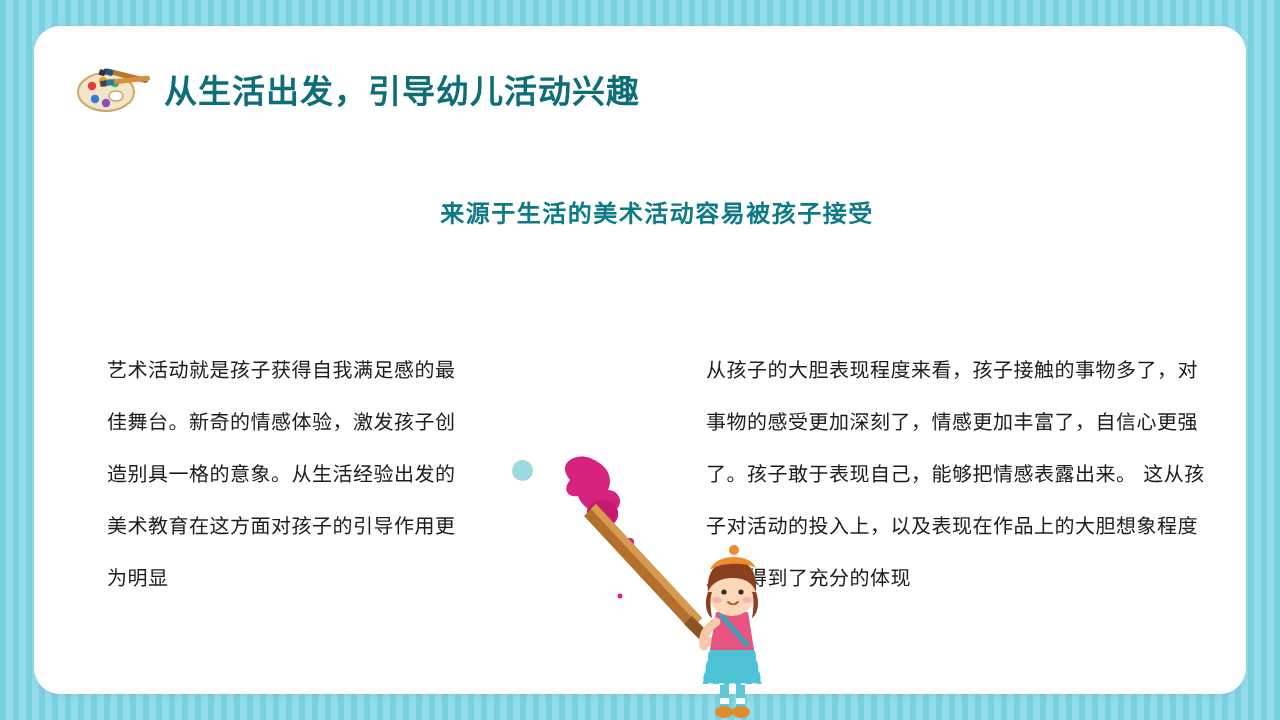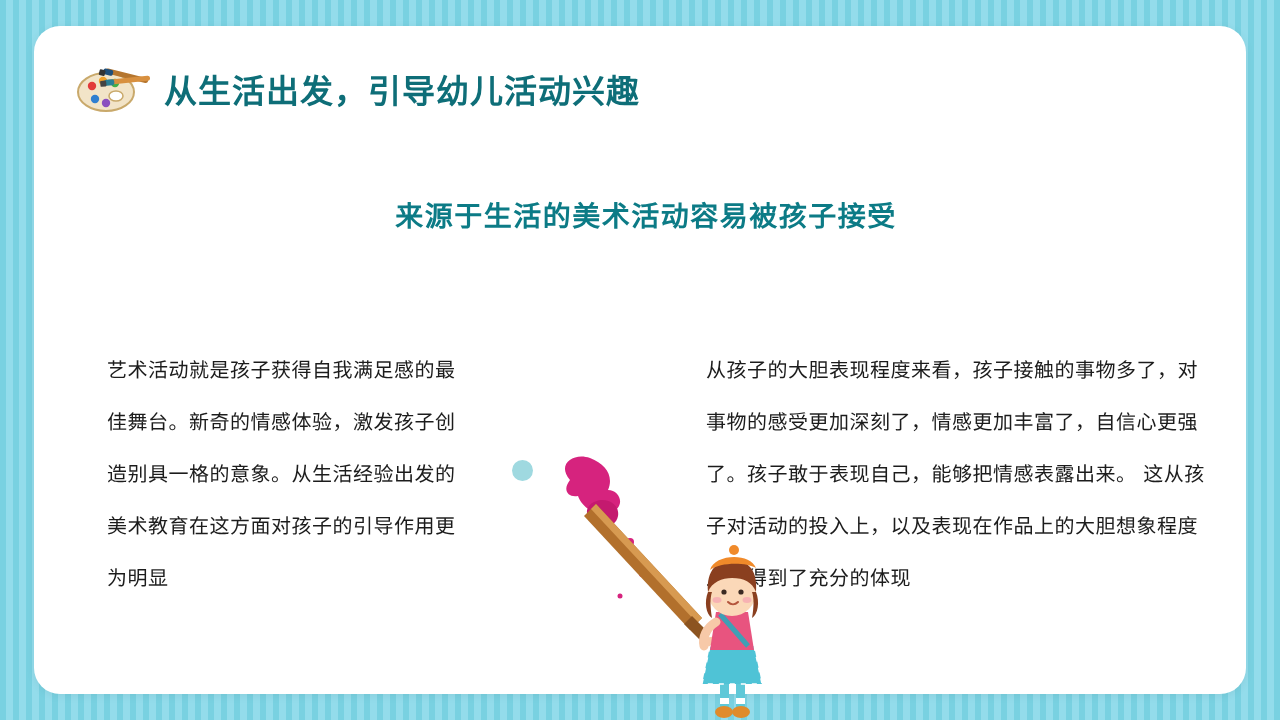--- a/index.html
+++ b/index.html
@@ -63,26 +63,26 @@
     font-size: 33px;
     color: #0e6e78;
     letter-spacing: 1px;
     white-space: nowrap;
   }
 
   
   .section-heading {
     position: absolute;
     top: 168px;
-    left: 6px;
+    left: 17px;
     width: 1212px;
     text-align: center;
     font-family: "DejaVu Sans", "Liberation Sans", sans-serif;
     font-weight: bold;
-    font-size: 28px;
+    font-size: 24px;
     color: #0c7b86;
     letter-spacing: 1.5px;
   }
 
   
   .columns {
     position: absolute;
     top: 318px;
     left: 0;
     width: 1212px;

